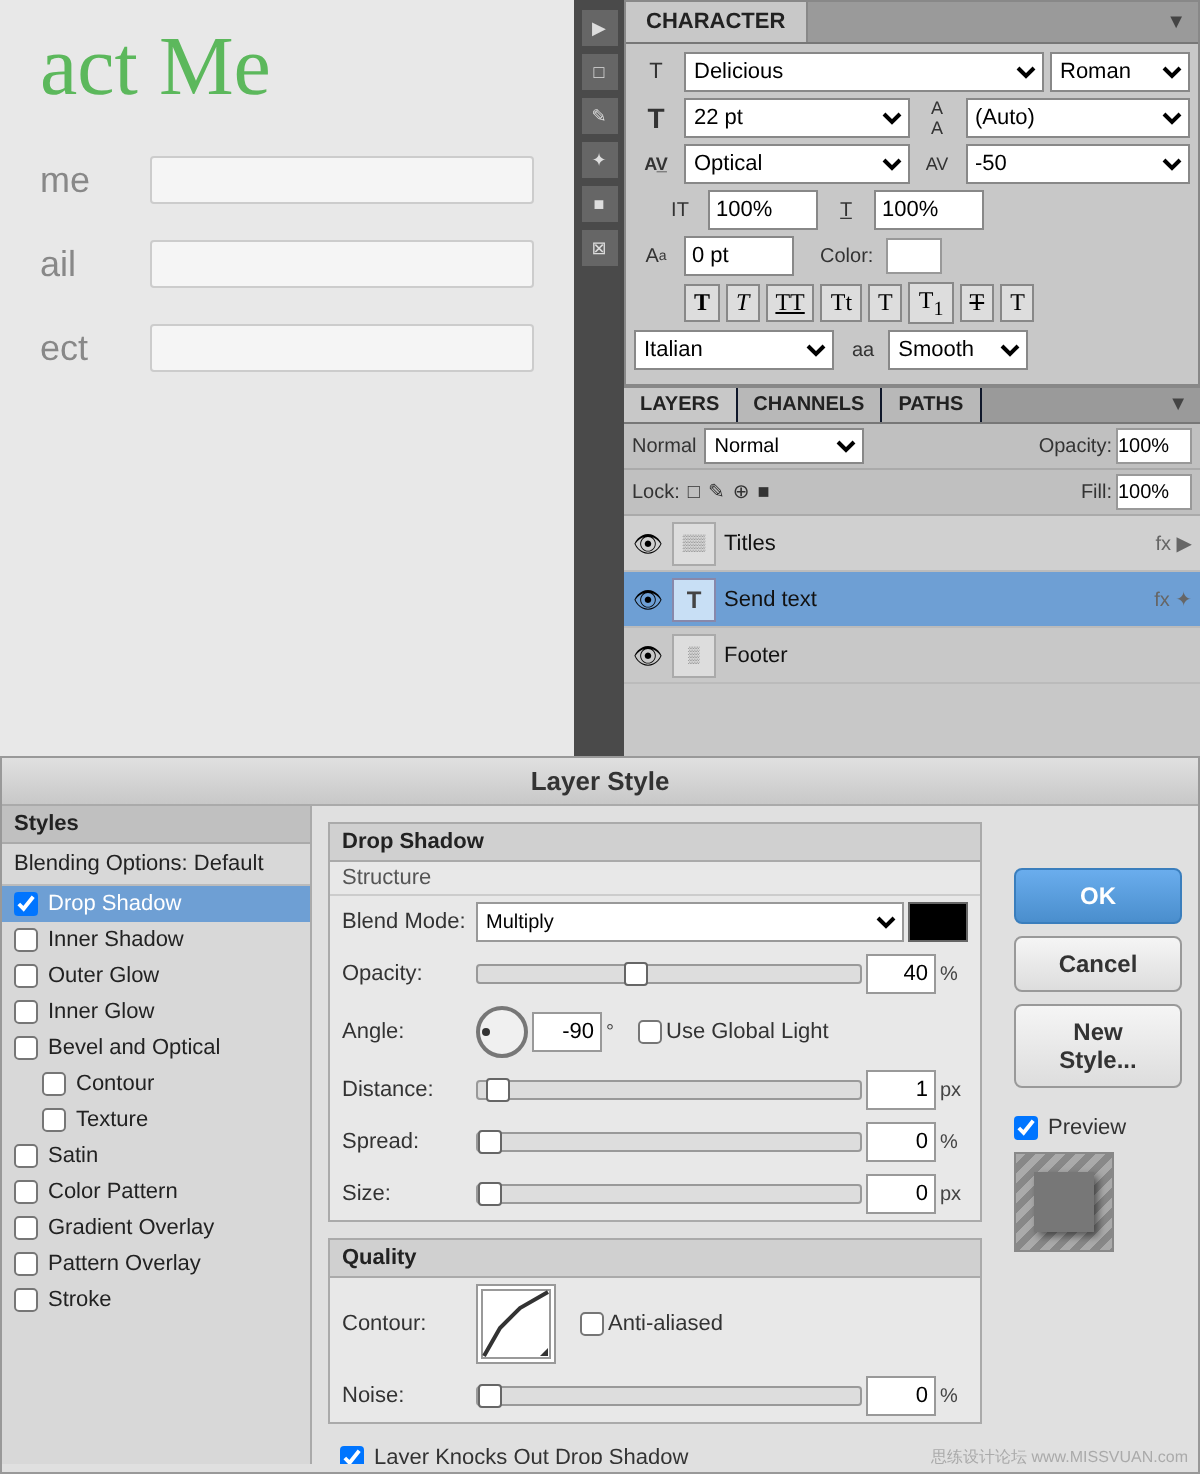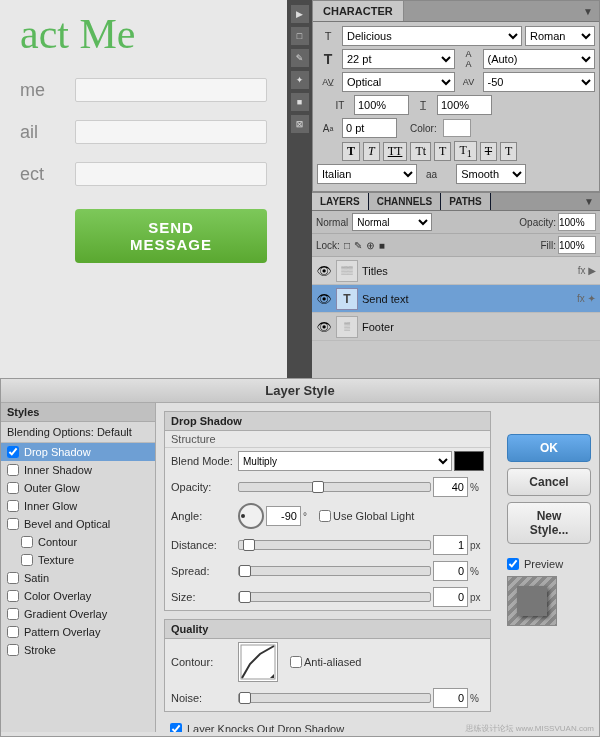--- a/index.html
+++ b/index.html
@@ -551,21 +551,20 @@
       <div class="form-input"></div>
     </div>
     <div class="form-row">
       <div class="form-label-text">ail</div>
       <div class="form-input"></div>
     </div>
     <div class="form-row">
       <div class="form-label-text">ect</div>
       <div class="form-input"></div>
     </div>
-    <button class="send-btn">SEND MESSAGE</button>
   </div>
 
   <div class="ps-toolbar">
     <div class="ps-tool">▶</div>
     <div class="ps-tool">□</div>
     <div class="ps-tool">✎</div>
     <div class="ps-tool">✦</div>
     <div class="ps-tool">■</div>
     <div class="ps-tool">⊠</div>
   </div>
@@ -594,21 +593,21 @@
           <select class="char-select">
             <option>22 pt</option>
           </select>
           <div class="char-icon" style="font-size:9px;">A<br>A</div>
           <select class="char-select">
             <option>(Auto)</option>
           </select>
         </div>
 
         <div class="char-row">
-          <div class="char-icon" style="font-size:9px; font-weight:normal;text-align:center;">AV̲</div>
+          <div class="char-icon" style="font-size:9px; font-weight:bold;text-align:center;">AV̲</div>
           <select class="char-select">
             <option>Optical</option>
           </select>
           <div class="char-icon" style="font-size:9px;">AV</div>
           <select class="char-select">
             <option>-50</option>
           </select>
         </div>
 
         <div class="char-row">
@@ -634,21 +633,21 @@
           <button class="char-style-btn">T<sub>1</sub></button>
           <button class="char-style-btn" style="text-decoration:line-through;">T</button>
           <button class="char-style-btn">T</button>
         </div>
 
         <div class="char-row">
           <select class="char-select" style="width:100px; flex:none;">
             <option>Italian</option>
           </select>
           <span class="char-label" style="margin-left:6px;">aa</span>
-          <select class="char-select" style="width:70px; flex:none; margin-left:16px;">
+          <select class="char-select" style="width:70px; flex:none; margin-left:4px;">
             <option>Smooth</option>
           </select>
         </div>
       </div>
     </div>
 
     <div class="layers-panel" style="flex:1;">
       <div class="layers-tabs">
         <div class="layers-tab active">LAYERS</div>
         <div class="layers-tab">CHANNELS</div>
@@ -732,21 +731,21 @@
       <div class="style-item" style="padding-left:20px;">
         <input type="checkbox" class="style-checkbox" style="">
         <span class="style-label">Texture</span>
       </div>
       <div class="style-item">
         <input type="checkbox" class="style-checkbox" style="">
         <span class="style-label">Satin</span>
       </div>
       <div class="style-item">
         <input type="checkbox" class="style-checkbox" style="">
-        <span class="style-label">Color Overlay</span>
+        <span class="style-label">Color Pattern</span>
       </div>
       <div class="style-item">
         <input type="checkbox" class="style-checkbox" style="">
         <span class="style-label">Gradient Overlay</span>
       </div>
       <div class="style-item">
         <input type="checkbox" class="style-checkbox" style="">
         <span class="style-label">Pattern Overlay</span>
       </div>
       <div class="style-item">

